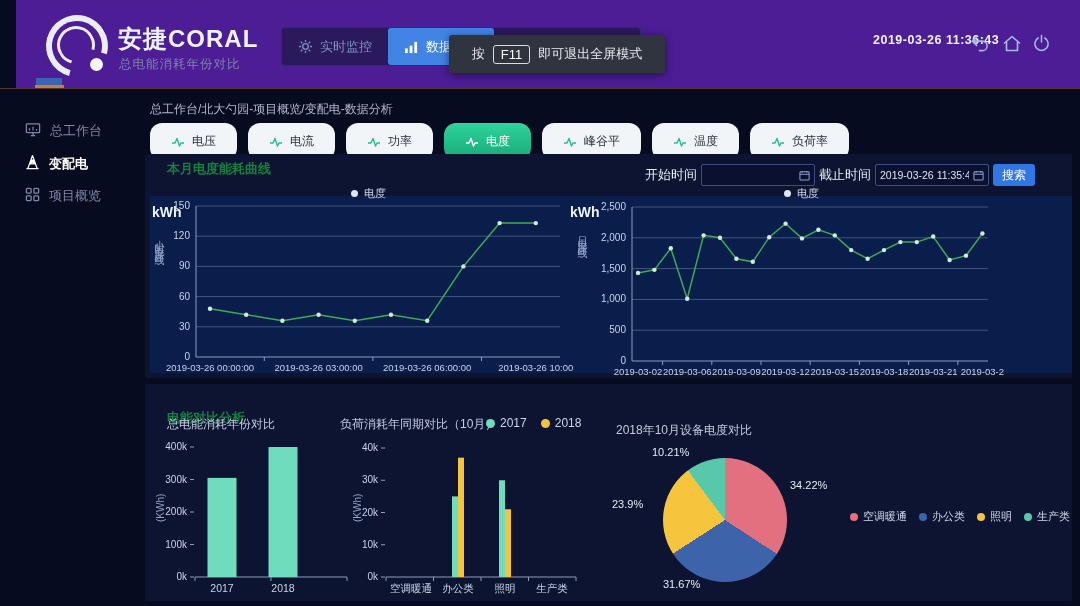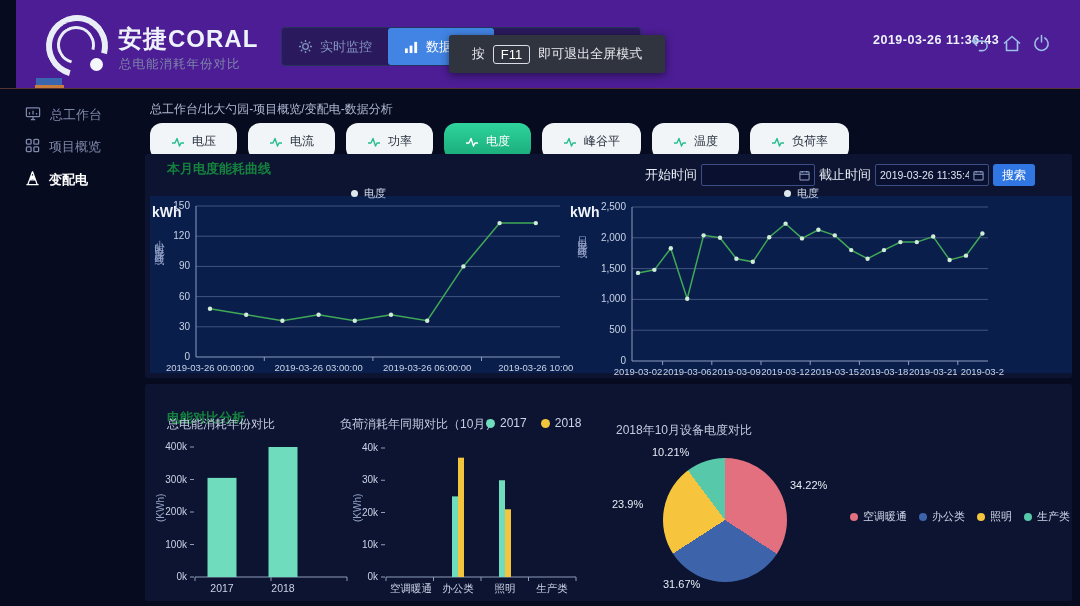--- a/index.html
+++ b/index.html
@@ -135,47 +135,47 @@
         <path d="M10 1.5v7"></path>
     </svg>
   </span>
 
   <div class="marker-blue"></div>
   <div class="marker-orange"></div>
 </div>
 <div class="top-sep"></div>
 
 <div class="sidebar">
-  <div class="side-item" style="margin-top:10px">
+  <div class="side-item" style="margin-top:26px">
     <span>
       <svg width="16" height="15" viewBox="0 0 18 17" fill="none" stroke="#7e88a9" stroke-width="1.4">
         <rect x="1.5" y="2" width="15" height="10" rx="1"></rect>
           <path d="M5 9.5V7M9 9.5V5.5M13 9.5V8M6.5 15.5h5M9 12v3.5"></path>
       </svg>
     </span>
     <span>总工作台</span>
+  </div>
+  <div class="side-item active">
+    <span>
+      <svg width="15" height="16" viewBox="0 0 16 17" fill="none" stroke="#ffffff" stroke-width="1.3">
+        <path d="M8 1.5 3 15.5M8 1.5l5 14M5.8 6.5h4.4M4.4 10.5h7.2M5.8 6.5l5.8 4M10.2 6.5l-5.8 4M1.5 15.5h13"></path>
+      </svg>
+    </span>
+    <span>变配电</span>
   </div>
   <div class="side-item">
     <span>
       <svg width="15" height="15" viewBox="0 0 16 16" fill="none" stroke="#7e88a9" stroke-width="1.4">
         <rect x="1.5" y="1.5" width="5" height="5" rx="1"></rect>
           <rect x="9.5" y="1.5" width="5" height="5" rx="1"></rect>
         <rect x="1.5" y="9.5" width="5" height="5" rx="1"></rect>
           <rect x="9.5" y="9.5" width="5" height="5" rx="1"></rect>
       </svg>
     </span>
     <span>项目概览</span>
-  </div>
-  <div class="side-item active">
-    <span>
-      <svg width="15" height="16" viewBox="0 0 16 17" fill="none" stroke="#ffffff" stroke-width="1.3">
-        <path d="M8 1.5 3 15.5M8 1.5l5 14M5.8 6.5h4.4M4.4 10.5h7.2M5.8 6.5l5.8 4M10.2 6.5l-5.8 4M1.5 15.5h13"></path>
-      </svg>
-    </span>
-    <span>变配电</span>
   </div>
 </div>
 
 <div class="breadcrumb">总工作台/北大勺园-项目概览/变配电-数据分析</div>
 <div class="tabs" id="tabs-row">
     <div class="tab-pill">
       <svg width="14" height="12" viewBox="0 0 14 12" fill="none" stroke="#27bd8d" stroke-width="1.4" stroke-linejoin="round">
         <polyline points="1,7 4,7 6,2.5 8.5,10 10,7 13,7"></polyline>
       </svg>
       <span>电压</span>

